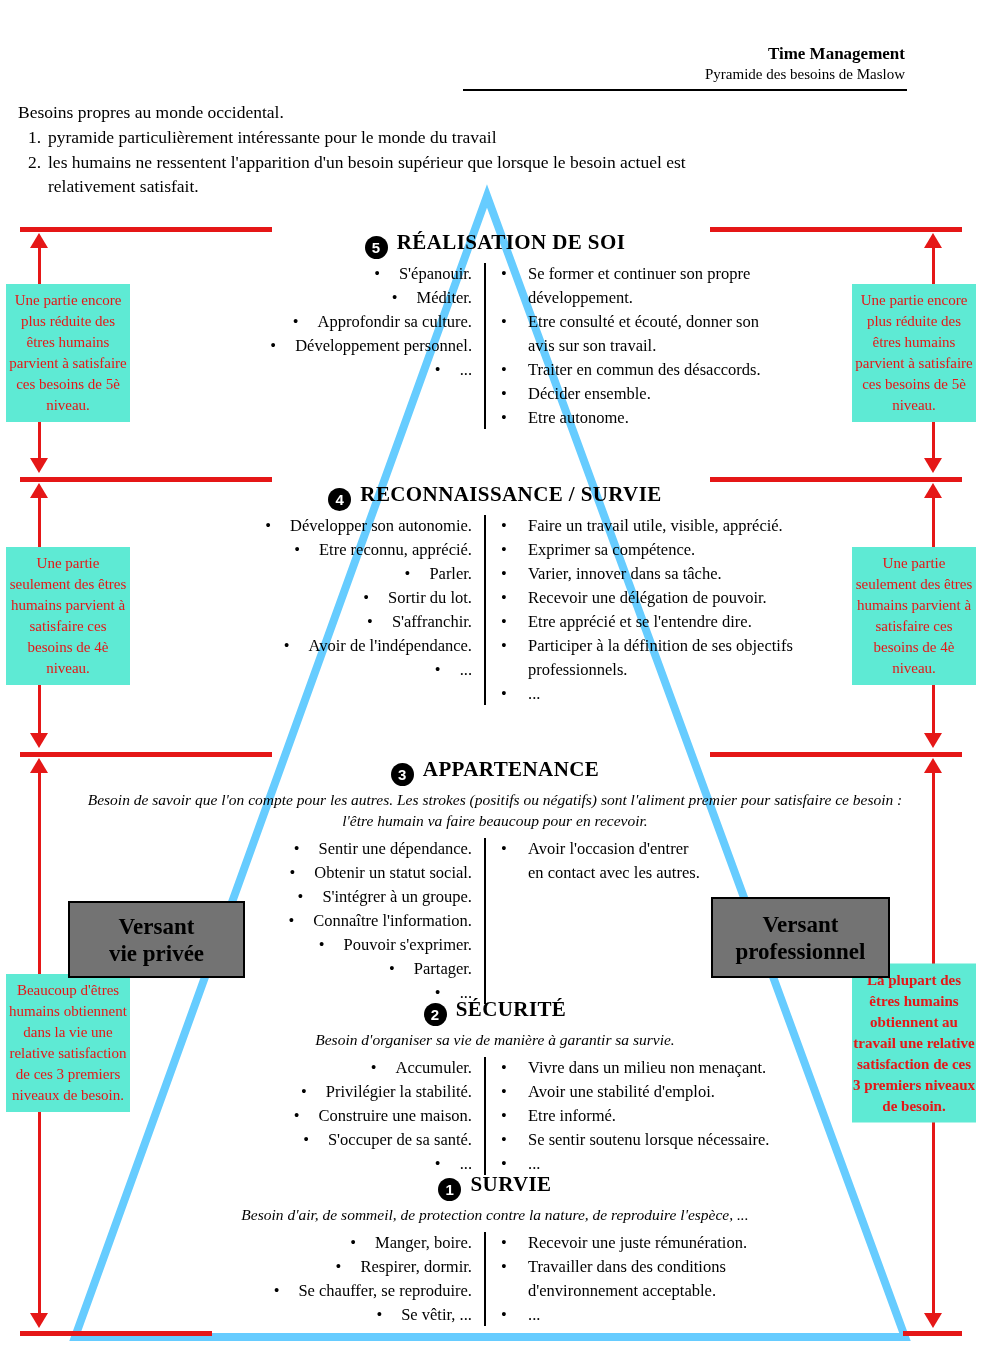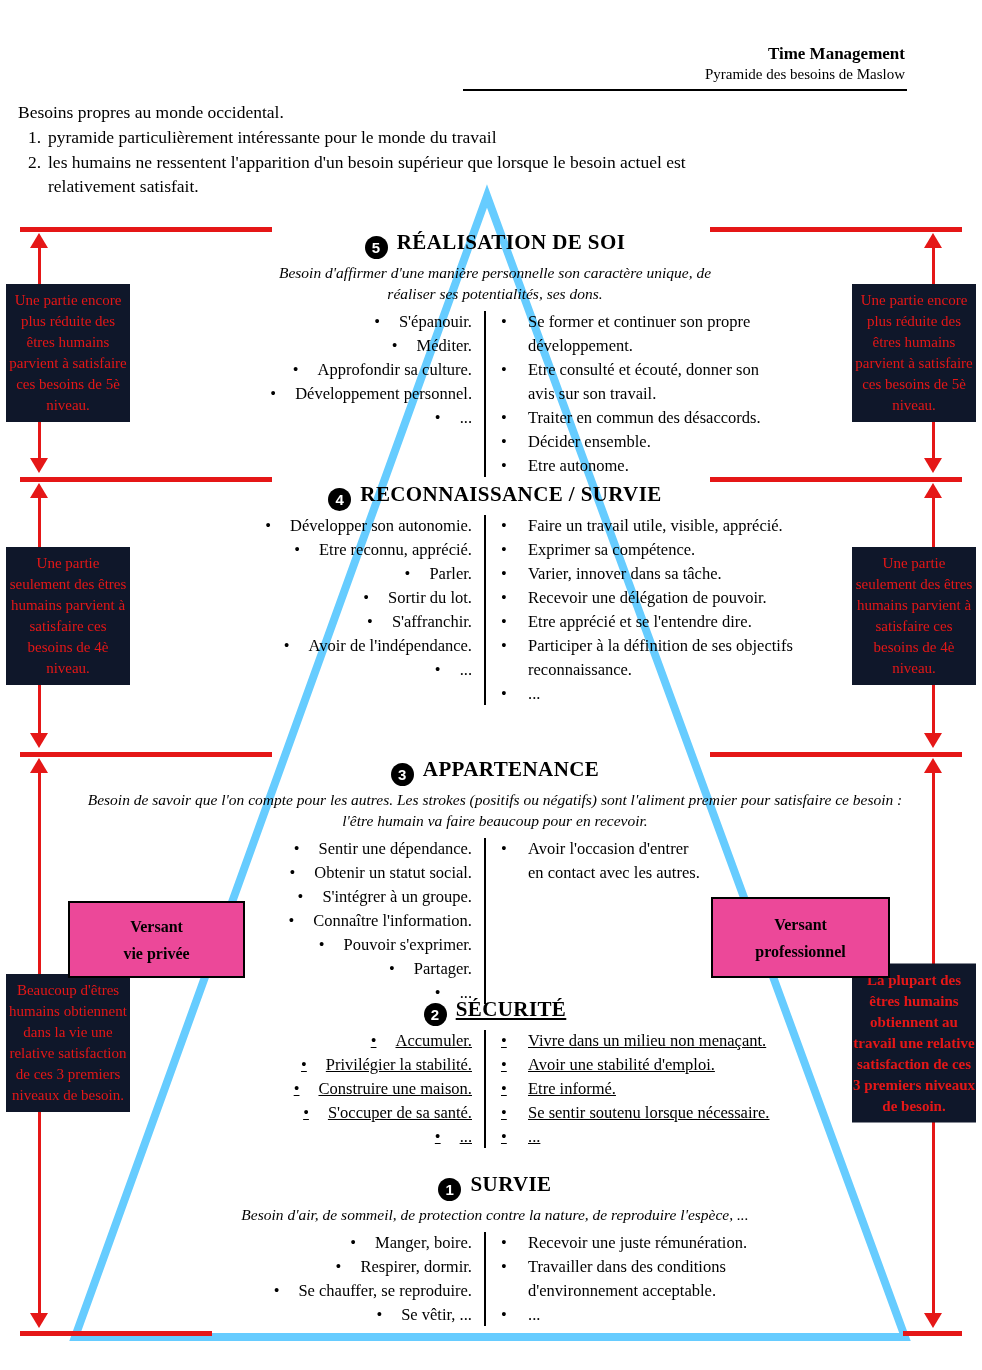--- a/index.html
+++ b/index.html
@@ -42,48 +42,48 @@
   #note-r5 { left:852px; top:233px; height:240px; }
   #note-r4 { left:852px; top:483px; height:265px; }
   #note-r3 { left:852px; top:758px; height:570px;font-weight:bold; }
   .v-line { position:absolute; top:0; bottom:0; width:18px; display:flex; flex-direction:column; align-items:center; }
   .side-note.left  .v-line { left:24px; }
   .side-note.right .v-line { left:72px; }
   .tri-up   { width:0; height:0; border-left:9px solid transparent; border-right:9px solid transparent; border-bottom:15px solid var(--red); flex:none; }
   .tri-down { width:0; height:0; border-left:9px solid transparent; border-right:9px solid transparent; border-top:15px solid var(--red); flex:none; }
   .shaft { width:3px; flex:1; background:var(--red); }
   .note-text { position:absolute; top:50%; transform:translateY(-50%); left:0; right:0;
-               background:#0f172a; color:var(--red); font-size:15px; line-height:21px; text-align:center;
+               background:#5eead4; color:var(--red); font-size:15px; line-height:21px; text-align:center;
                padding:6px 0; z-index:2; }
 
   
   .level { position:absolute; left:128px; width:734px; text-align:center; z-index:2; }
   #level5 { top:230px; }
   #level4 { top:482px; }
   #level3 { top:757px; }
-  #level2 { top:997px;text-decoration:underline; }
+  #level2 { top:997px; }
   #level1 { top:1172px; }
   .lvl-head { font-size:21px; font-weight:bold; letter-spacing:0.4px; }
   .badge { display:inline-flex; width:23px; height:23px; border-radius:50%; background:#000; color:#fff;
            align-items:center; justify-content:center; font-size:15px; font-weight:bold;
            font-family:"Liberation Sans","DejaVu Sans",sans-serif; vertical-align:-4px; margin-right:9px; }
   .lvl-sub { font-style:italic; font-size:15.5px; line-height:21px; margin:3px auto 6px; }
   .cols { display:flex; text-align:left; margin-top:3px; }
   ul.col { list-style:none; font-size:16.5px; line-height:24px; }
   ul.col li { display:flex; }
   .col .dot { flex:none; }
   .col.private { width:344px; }
   .col.private li { justify-content:flex-end; }
   .col.private .dot { margin-right:19px; }
   .col.professional .dot { width:10px; margin-right:17px; }
   .divider { width:2px; background:#000; flex:none; margin:1px 15px 1px 12px; }
 
   
-  .versant { position:absolute; border:2px solid #000; background:#ec4899; display:flex; flex-direction:column;
-             justify-content:center; text-align:center; font-weight:bold; font-size:16px; line-height:27px; z-index:3; }
+  .versant { position:absolute; border:2px solid #000; background:#737373; display:flex; flex-direction:column;
+             justify-content:center; text-align:center; font-weight:bold; font-size:23px; line-height:27px; z-index:3; }
   #versant-left  { left:68px;  top:901px; width:177px; height:77px; }
   #versant-right { left:711px; top:897px; width:179px; height:81px; }
 </style>
 </head>
 <body>
 
 <div class="page">
 
   <svg class="pyramid" width="982" height="1370">
     <polygon points="487,196 75,1337 905,1337" fill="none" style="stroke:var(--cyan)" stroke-width="8"></polygon>
@@ -163,21 +163,20 @@
       <div class="shaft"></div>
       <div class="tri-down"></div>
     </div>
     <div class="note-text">La plupart des êtres humains obtiennent au travail une relative satisfaction de ces 3 premiers niveaux de besoin.</div>
   </div>
 
   <section class="level" id="level5">
     <div class="lvl-head">
       <span class="badge">5</span><span>RÉALISATION DE SOI</span>
     </div>
-    <div class="lvl-sub" style="width:450px">Besoin d'affirmer d'une manière personnelle son caractère unique, de réaliser ses potentialités, ses dons.</div>
     <div class="cols">
       <ul class="col private">
           <li>
             <span class="dot">•</span>
             <span class="txt">S'épanouir.</span>
           </li>
           <li>
             <span class="dot">•</span>
             <span class="txt">Méditer.</span>
           </li>
@@ -272,21 +271,21 @@
           <li>
             <span class="dot">•</span>
             <span class="txt">Recevoir une délégation de pouvoir.</span>
           </li>
           <li>
             <span class="dot">•</span>
             <span class="txt">Etre apprécié et se l'entendre dire.</span>
           </li>
           <li>
             <span class="dot">•</span>
-            <span class="txt">Participer à la définition de ses objectifs reconnaissance.</span>
+            <span class="txt">Participer à la définition de ses objectifs professionnels.</span>
           </li>
           <li>
             <span class="dot">•</span>
             <span class="txt">...</span>
           </li>
         </ul>
     </div>
   </section>
 
   <section class="level" id="level3">
@@ -332,20 +331,21 @@
             <span class="txt">Avoir l'occasion d'entrer en contact avec les autres.</span>
           </li>
         </ul>
     </div>
   </section>
 
   <section class="level" id="level2">
     <div class="lvl-head">
       <span class="badge">2</span><span>SÉCURITÉ</span>
     </div>
+    <div class="lvl-sub" style="width:520px">Besoin d'organiser sa vie de manière à garantir sa survie.</div>
     <div class="cols">
       <ul class="col private">
           <li>
             <span class="dot">•</span>
             <span class="txt">Accumuler.</span>
           </li>
           <li>
             <span class="dot">•</span>
             <span class="txt">Privilégier la stabilité.</span>
           </li>

